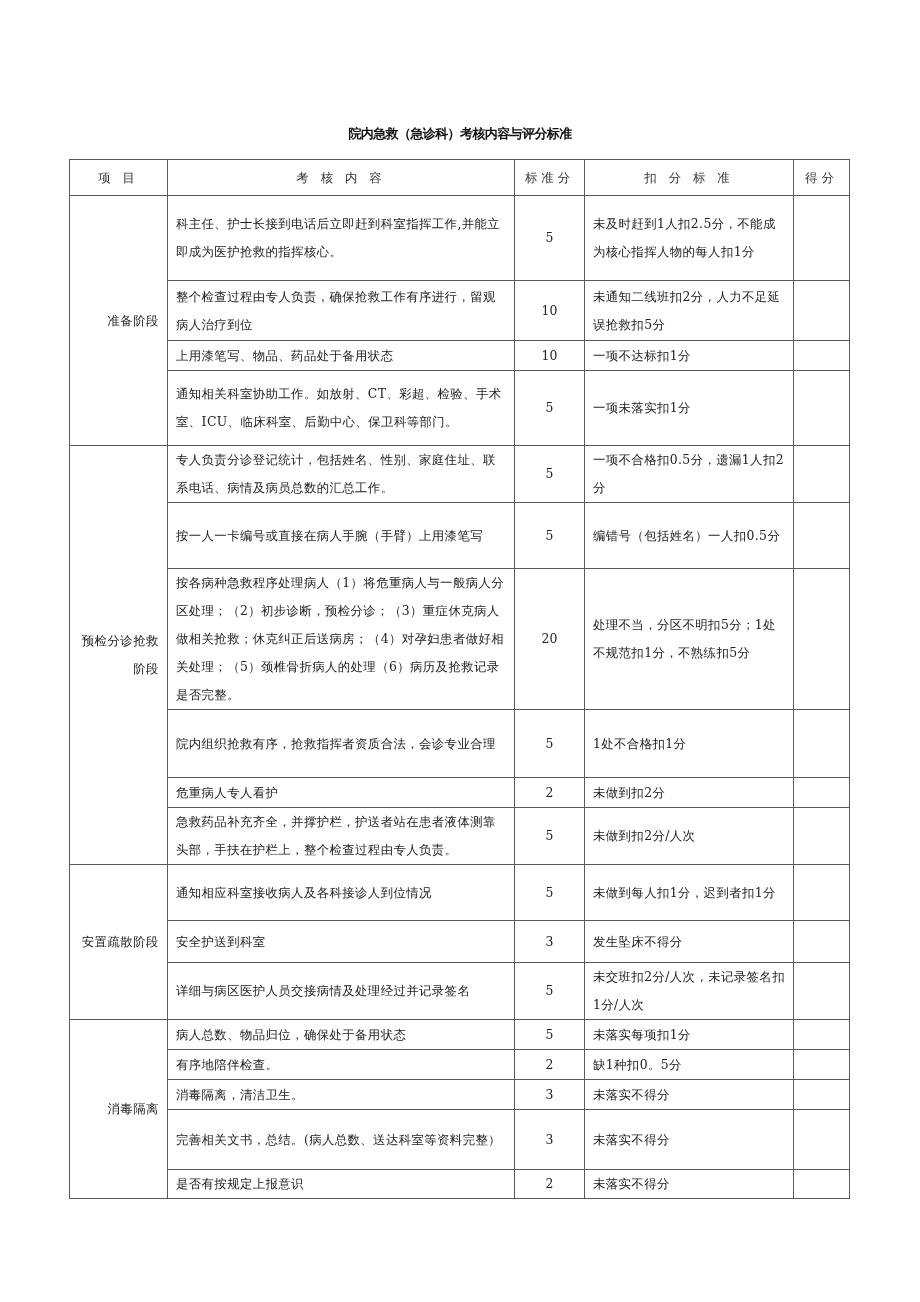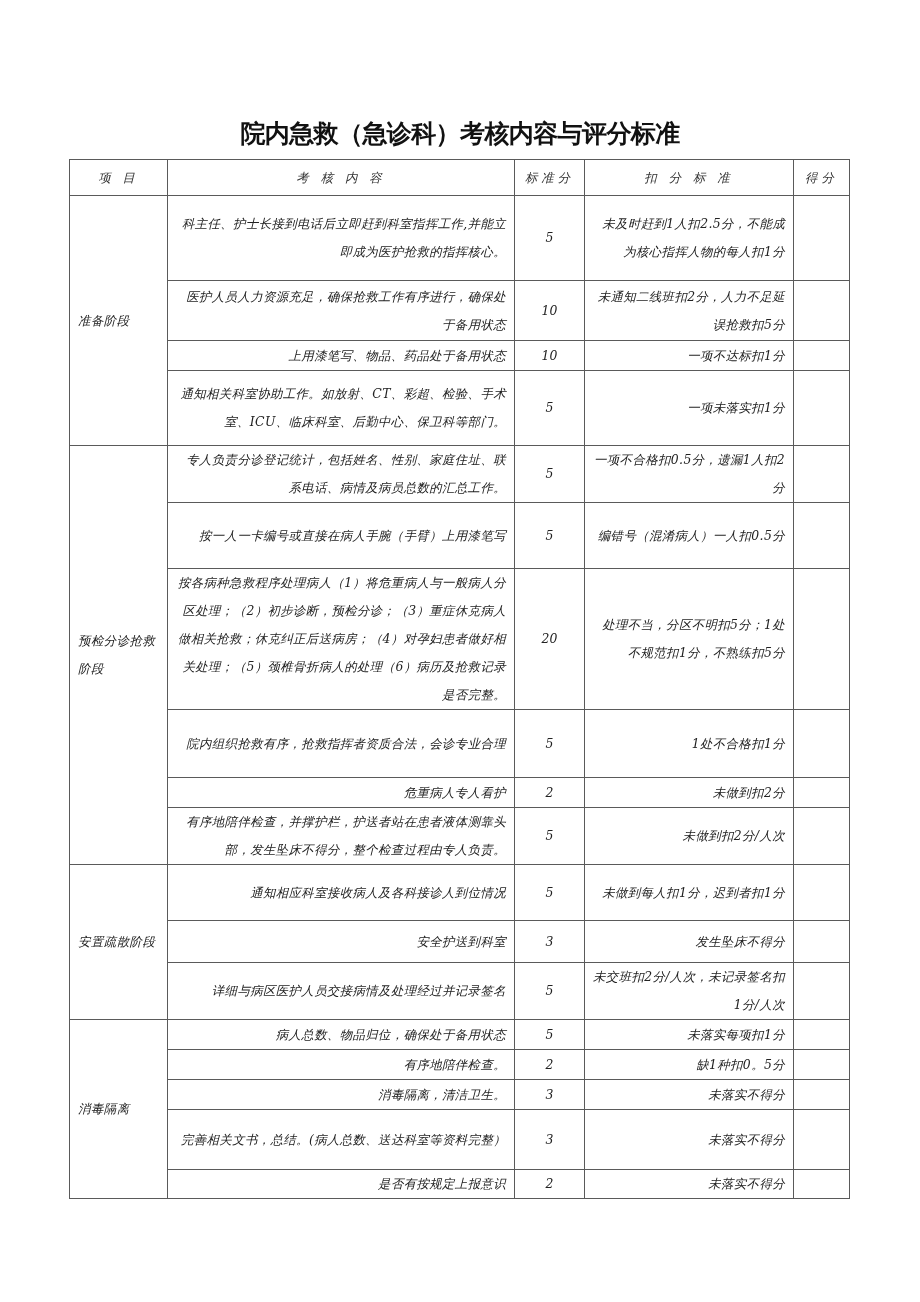--- a/index.html
+++ b/index.html
@@ -16,58 +16,57 @@
     color: #222222;
   }
   .page-title {
     position: absolute;
     top: 121px;
     left: 0;
     width: 920px;
     text-align: center;
     font-family: "DejaVu Sans", "Liberation Sans", sans-serif;
     font-weight: bold;
-    font-size: 25px;
+    font-size: 13px;
     letter-spacing: -0.6px;
     color: #111111;
     line-height: 26px;
   }
   table.score-table {
     position: absolute;
     top: 159px;
     left: 69px;
     width: 780px;
     border-collapse: collapse;
     table-layout: fixed;
     font-size: 12.4px;
-    font-style: italic;
   }
   table.score-table td, table.score-table th {
     border: 1px solid #5a5a5a;
     padding: 0 8px;
     vertical-align: middle;
     font-weight: normal;
     line-height: 28px;
     overflow: hidden;
   }
   table.score-table th {
     text-align: center;
     color: #333333;
     height: 35px;
     letter-spacing: 4px;
   }
   th.col-std, th.col-got { letter-spacing: 0; }
   td.cat {
-    text-align: left;
+    text-align: right;
     letter-spacing: 0.5px;
     line-height: 30px;
     padding: 0 4px;
   }
   td.std { text-align: center; padding: 0; }
-  td.content, td.deduct { text-align: right; letter-spacing: 0.4px; }
+  td.content, td.deduct { text-align: left; letter-spacing: 0.4px; }
   td.got { padding: 0; }
 </style>
 </head>
 <body>
 
 <div class="page-title">院内急救（急诊科）考核内容与评分标准</div>
 
 <table class="score-table">
   <colgroup>
     <col style="width:98px">
@@ -88,21 +87,21 @@
   <tbody>
 
     <tr style="height:85px">
       <td class="cat" rowspan="4"><span>准备阶段</span></td>
       <td class="content">科主任、护士长接到电话后立即赶到科室指挥工作,并能立即成为医护抢救的指挥核心。</td>
       <td class="std">5</td>
       <td class="deduct">未及时赶到1人扣2.5分，不能成为核心指挥人物的每人扣1分</td>
       <td class="got"></td>
     </tr>
     <tr style="height:60px">
-      <td class="content">医护人员人力资源充足，确保抢救工作有序进行，确保处于备用状态</td>
+      <td class="content">整个检查过程由专人负责，确保抢救工作有序进行，留观病人治疗到位</td>
       <td class="std">10</td>
       <td class="deduct">未通知二线班扣2分，人力不足延误抢救扣5分</td>
       <td class="got"></td>
     </tr>
     <tr style="height:30px">
       <td class="content">上用漆笔写、物品、药品处于备用状态</td>
       <td class="std">10</td>
       <td class="deduct">一项不达标扣1分</td>
       <td class="got"></td>
     </tr>
@@ -116,21 +115,21 @@
     <tr style="height:56px">
       <td class="cat" rowspan="6"><span>预检分诊抢救阶段</span></td>
       <td class="content">专人负责分诊登记统计，包括姓名、性别、家庭住址、联系电话、病情及病员总数的汇总工作。</td>
       <td class="std">5</td>
       <td class="deduct">一项不合格扣0.5分，遗漏1人扣2分</td>
       <td class="got"></td>
     </tr>
     <tr style="height:66px">
       <td class="content">按一人一卡编号或直接在病人手腕（手臂）上用漆笔写</td>
       <td class="std">5</td>
-      <td class="deduct">编错号（混淆病人）一人扣0.5分</td>
+      <td class="deduct">编错号（包括姓名）一人扣0.5分</td>
       <td class="got"></td>
     </tr>
     <tr style="height:139px">
       <td class="content">按各病种急救程序处理病人（1）将危重病人与一般病人分区处理；（2）初步诊断，预检分诊；（3）重症休克病人做相关抢救；休克纠正后送病房；（4）对孕妇患者做好相关处理；（5）颈椎骨折病人的处理（6）病历及抢救记录是否完整。</td>
       <td class="std">20</td>
       <td class="deduct">处理不当，分区不明扣5分；1处不规范扣1分，不熟练扣5分</td>
       <td class="got"></td>
     </tr>
     <tr style="height:68px">
       <td class="content">院内组织抢救有序，抢救指挥者资质合法，会诊专业合理</td>
@@ -138,21 +137,21 @@
       <td class="deduct">1处不合格扣1分</td>
       <td class="got"></td>
     </tr>
     <tr style="height:30px">
       <td class="content">危重病人专人看护</td>
       <td class="std">2</td>
       <td class="deduct">未做到扣2分</td>
       <td class="got"></td>
     </tr>
     <tr style="height:55px">
-      <td class="content">有序地陪伴检查，并撑护栏，护送者站在患者液体测靠头部，发生坠床不得分，整个检查过程由专人负责。</td>
+      <td class="content">急救药品补充齐全，并撑护栏，护送者站在患者液体测靠头部，手扶在护栏上，整个检查过程由专人负责。</td>
       <td class="std">5</td>
       <td class="deduct">未做到扣2分/人次</td>
       <td class="got"></td>
     </tr>
 
     <tr style="height:56px">
       <td class="cat" rowspan="3"><span>安置疏散阶段</span></td>
       <td class="content">通知相应科室接收病人及各科接诊人到位情况</td>
       <td class="std">5</td>
       <td class="deduct">未做到每人扣1分，迟到者扣1分</td>

